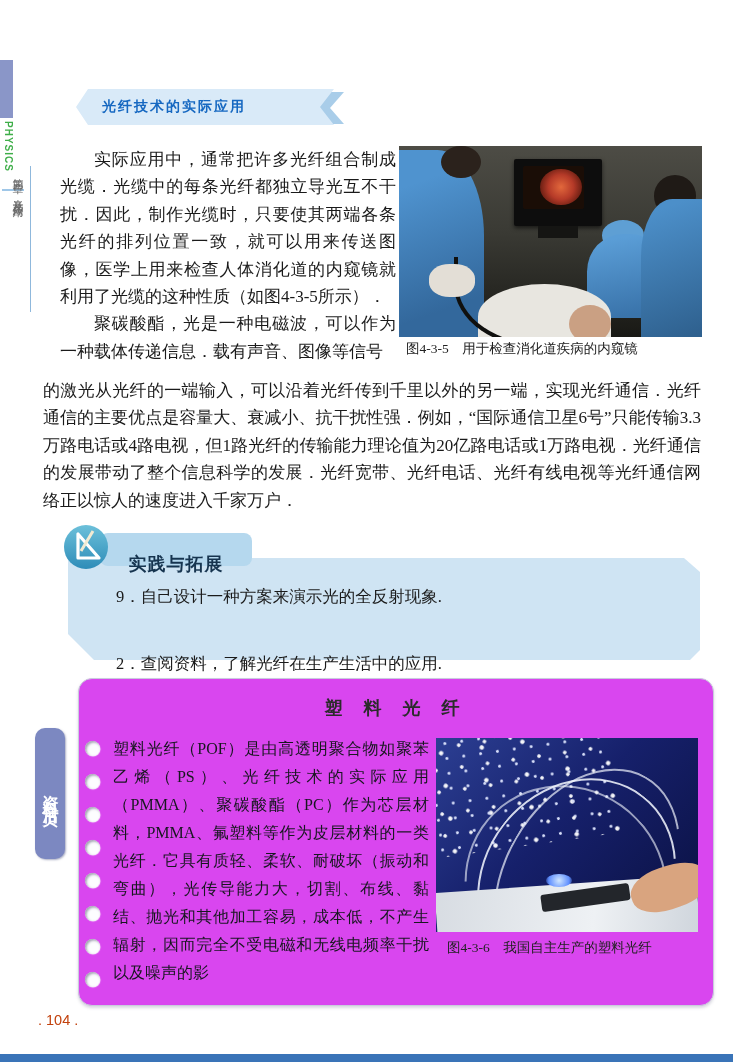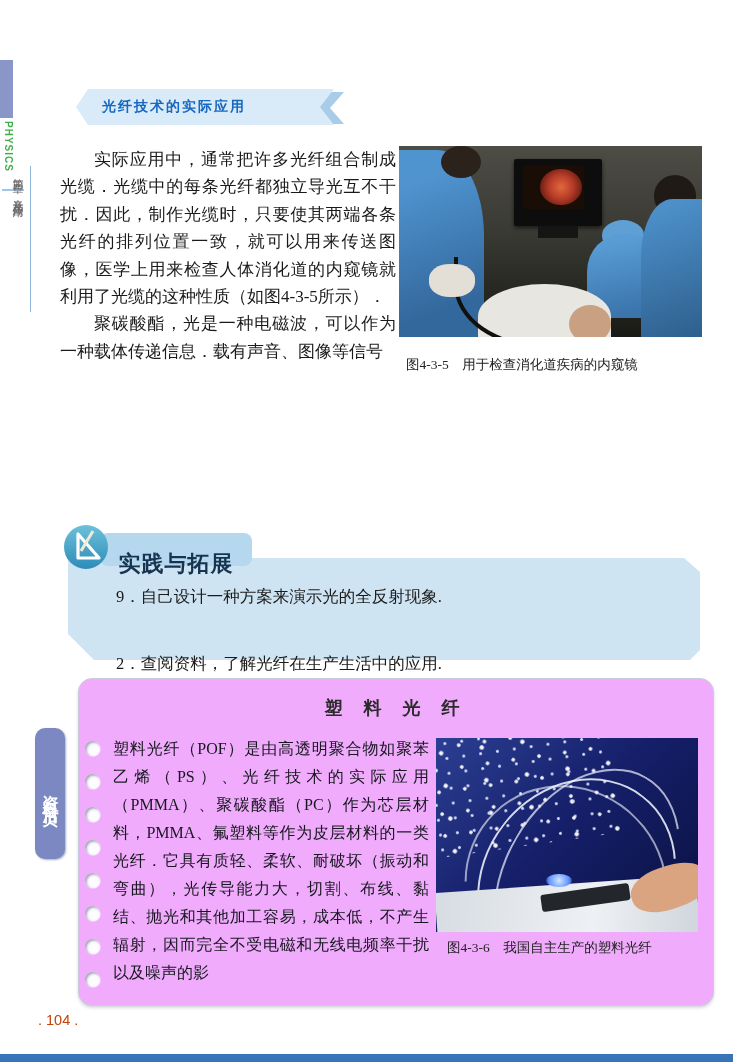--- a/index.html
+++ b/index.html
@@ -59,26 +59,26 @@
         border-top:none;border-right:none;border-radius:0 0 0 70%;}
   .fig1 .scope-hand{position:absolute;left:10%;top:62%;width:15%;height:17%;background:#e3ded6;border-radius:45%;}
   .fig-caption{position:absolute;font-size:13.5px;color:#222;white-space:nowrap;}
 
   
   .practice-box{position:absolute;left:68px;top:558px;width:632px;height:102px;background:#cfe4f3;
         clip-path:polygon(0 0,calc(100% - 16px) 0,100% 14px,100% calc(100% - 10px),calc(100% - 10px) 100%,26px 100%,0 calc(100% - 26px));}
   .practice-tab{position:absolute;left:100px;top:533px;width:152px;height:33px;background:#b5d8ee;
         border-radius:8px;display:flex;align-items:center;justify-content:center;}
   .practice-tab span{font-family:"Liberation Sans","DejaVu Sans",sans-serif;font-weight:bold;
-        font-size:22px;color:#16344f;letter-spacing:1px;margin-top:29px;}
+        font-size:18px;color:#16344f;letter-spacing:1px;margin-top:29px;}
   .practice-icon{position:absolute;left:63px;top:524px;width:46px;height:46px;}
   .practice-item{position:absolute;left:116px;width:520px;font-size:16.5px;color:#1a1a1a;}
 
   
-  .pof-box{position:absolute;left:78px;top:678px;width:634px;height:326px;background:#f0abfc;
+  .pof-box{position:absolute;left:78px;top:678px;width:634px;height:326px;background:#d946ef;
         border:1px solid #c9cbdd;border-radius:14px;box-shadow:0 2px 3px rgba(100,100,130,.25);}
   .pof-title{position:absolute;left:0;top:17px;width:100%;text-align:center;
         font-family:"Liberation Sans","DejaVu Sans",sans-serif;font-weight:bold;font-size:18px;
         letter-spacing:8px;color:#2b2b2b;}
   .hole{position:absolute;left:6px;width:15px;height:15px;border-radius:50%;background:#fdfdff;
         box-shadow:inset 1.5px 1.5px 2.5px rgba(110,112,135,.65), 0.5px 0.5px 1px rgba(255,255,255,.9);}
   .pof-body{position:absolute;left:34px;top:56px;width:316px;font-size:16px;line-height:28px;
         text-align:justify;color:#17171f;}
   .fig2{position:absolute;left:357px;top:59px;width:262px;height:194px;overflow:hidden;
         background:linear-gradient(135deg,#2c3f93 0%,#16206b 45%,#0a1040 100%);}
@@ -147,22 +147,23 @@
     <div class="stand"></div>
     <div class="doc-mid-cap"></div>
     <div class="doc-mid"></div>
     <div class="doc-right-head"></div>
     <div class="doc-right"></div>
     <div class="patient"></div>
     <div class="patient-head"></div>
     <div class="cable"></div>
     <div class="scope-hand"></div>
   </div>
-  <div class="fig-caption" style="left:406px;top:356px;">图4-3-5　用于检查消化道疾病的内窥镜</div>
-
+  <div class="fig-caption" style="left:406px;top:340px;">图4-3-5　用于检查消化道疾病的内窥镜</div>
+
+  <div class="full-par body-par">的激光从光纤的一端输入，可以沿着光纤传到千里以外的另一端，实现光纤通信．光纤通信的主要优点是容量大、衰减小、抗干扰性强．例如，“国际通信卫星6号”只能传输3.3万路电话或4路电视，但1路光纤的传输能力理论值为20亿路电话或1万路电视．光纤通信的发展带动了整个信息科学的发展．光纤宽带、光纤电话、光纤有线电视等光纤通信网络正以惊人的速度进入千家万户．</div>
 
   <div class="practice-box"></div>
   <div class="practice-tab">
     <span>实践与拓展</span>
   </div>
   <div class="practice-icon">
     <svg width="46" height="46" viewBox="0 0 46 46">
       <defs>
         <linearGradient id="pg" x1="0" y1="0" x2="0" y2="1">
           <stop offset="0" stop-color="#6cc0da"></stop>

